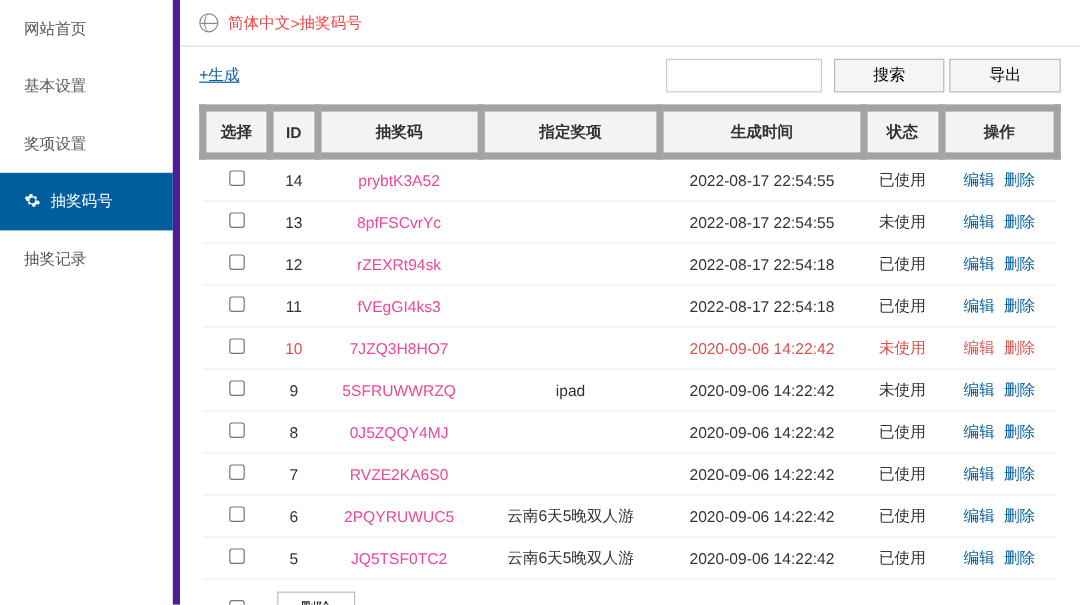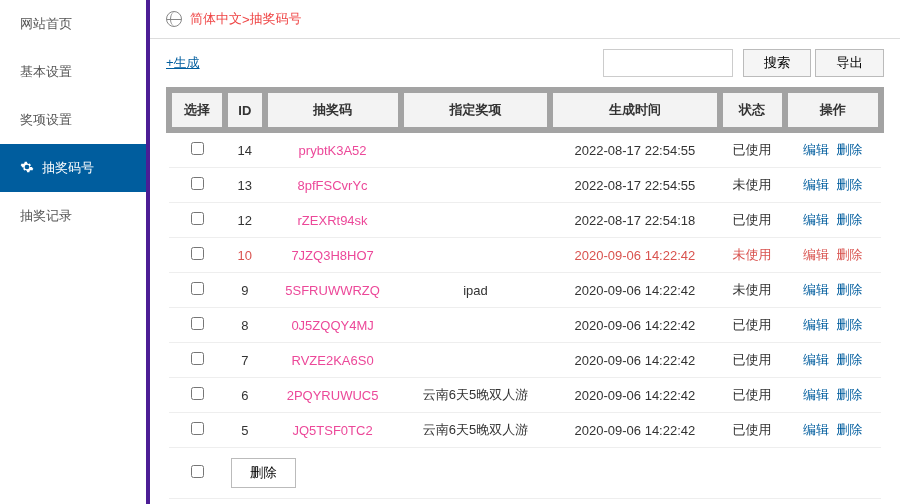--- a/index.html
+++ b/index.html
@@ -1,32 +1,32 @@
 <!DOCTYPE html>
 <html><head>
 <meta charset="utf-8">
 <style>
 * { box-sizing: border-box; margin: 0; padding: 0; }
 body { font-family: Arial, "Microsoft YaHei", sans-serif; font-size: 13px; color: #333; background: #fff; width: 900px; height: 504px; overflow: hidden; }
 .container { display: flex; height: 100%; }
-.sidebar { width: 150px; background: #fff; border-right: 4px solid #4c1d95; }
+.sidebar { width: 150px; background: #fff; border-right: 6px solid #4c1d95; }
 .nav-item { padding: 15px 20px; cursor: pointer; color: #555; }
 .nav-item.active { background: #005d9e; color: #fff; display: flex; align-items: center; }
 .nav-item.active .gear { margin-right: 8px; }
 .gear svg { width: 14px; height: 14px; fill: #fff; }
 .main { flex: 1; display: flex; flex-direction: column; }
 .breadcrumb { padding: 10px 16px; border-bottom: 1px solid #ddd; display: flex; align-items: center; color: #ef4444; }
 .globe { width: 16px; height: 16px; border: 1.5px solid #888; border-radius: 50%; margin-right: 8px; position: relative; }
 .globe::before { content: ""; position: absolute; left: 0; right: 0; top: 50%; border-top: 1px solid #888; }
 .globe::after { content: ""; position: absolute; top: 0; bottom: 0; left: 50%; border-left: 1px solid #888; border-radius: 50%; width: 8px; margin-left: -4px; }
 .toolbar { display: flex; align-items: center; padding: 10px 16px; }
 .generate { color: #005d9e; text-decoration: underline; cursor: pointer; }
 .spacer { flex: 1; }
 .search-input { width: 130px; height: 28px; border: 1px solid #ccc; padding: 0 6px; margin-right: 6px; }
-.btn { height: 28px; padding: 0 20px; border: 1px solid #bbb; background: #f5f5f5; cursor: pointer; margin-left: 4px; }
+.btn { height: 28px; padding: 0 32px; border: 1px solid #bbb; background: #f5f5f5; cursor: pointer; margin-left: 4px; }
 .table-wrap { padding: 0 16px; }
 table { width: 100%; border-collapse: collapse; }
 th { background: #f3f3f3; border: 6px solid #a3a3a3; padding: 8px 6px; font-weight: bold; text-align: center; }
 td { border-bottom: 1px solid #eee; padding: 8px 6px; text-align: center; }
 tr.red td { color: #d9534f; }
 .code-link { color: #ec4899; cursor: pointer; }
 .act { color: #005d9e; cursor: pointer; margin: 0 2px; }
 tr.red .act { color: #d9534f; }
 .footer-row td { padding: 10px 6px; }
 .del-btn { height: 30px; padding: 0 18px; border: 1px solid #bbb; background: #fff; cursor: pointer; }
@@ -98,20 +98,29 @@
             </tr>
             <tr>
               <td><input type="checkbox" style=""></td>
               <td>12</td>
               <td><span class="code-link">rZEXRt94sk</span></td>
               <td></td>
               <td>2022-08-17 22:54:18</td>
               <td>已使用</td>
               <td><span class="act">编辑</span> <span class="act">删除</span></td>
             </tr>
+            <tr>
+              <td><input type="checkbox" style=""></td>
+              <td>11</td>
+              <td><span class="code-link">fVEgGI4ks3</span></td>
+              <td></td>
+              <td>2022-08-17 22:54:18</td>
+              <td>已使用</td>
+              <td><span class="act">编辑</span> <span class="act">删除</span></td>
+            </tr>
             <tr class="red">
               <td><input type="checkbox" style=""></td>
               <td>10</td>
               <td><span class="code-link">7JZQ3H8HO7</span></td>
               <td></td>
               <td>2020-09-06 14:22:42</td>
               <td>未使用</td>
               <td><span class="act">编辑</span> <span class="act">删除</span></td>
             </tr>
             <tr>

